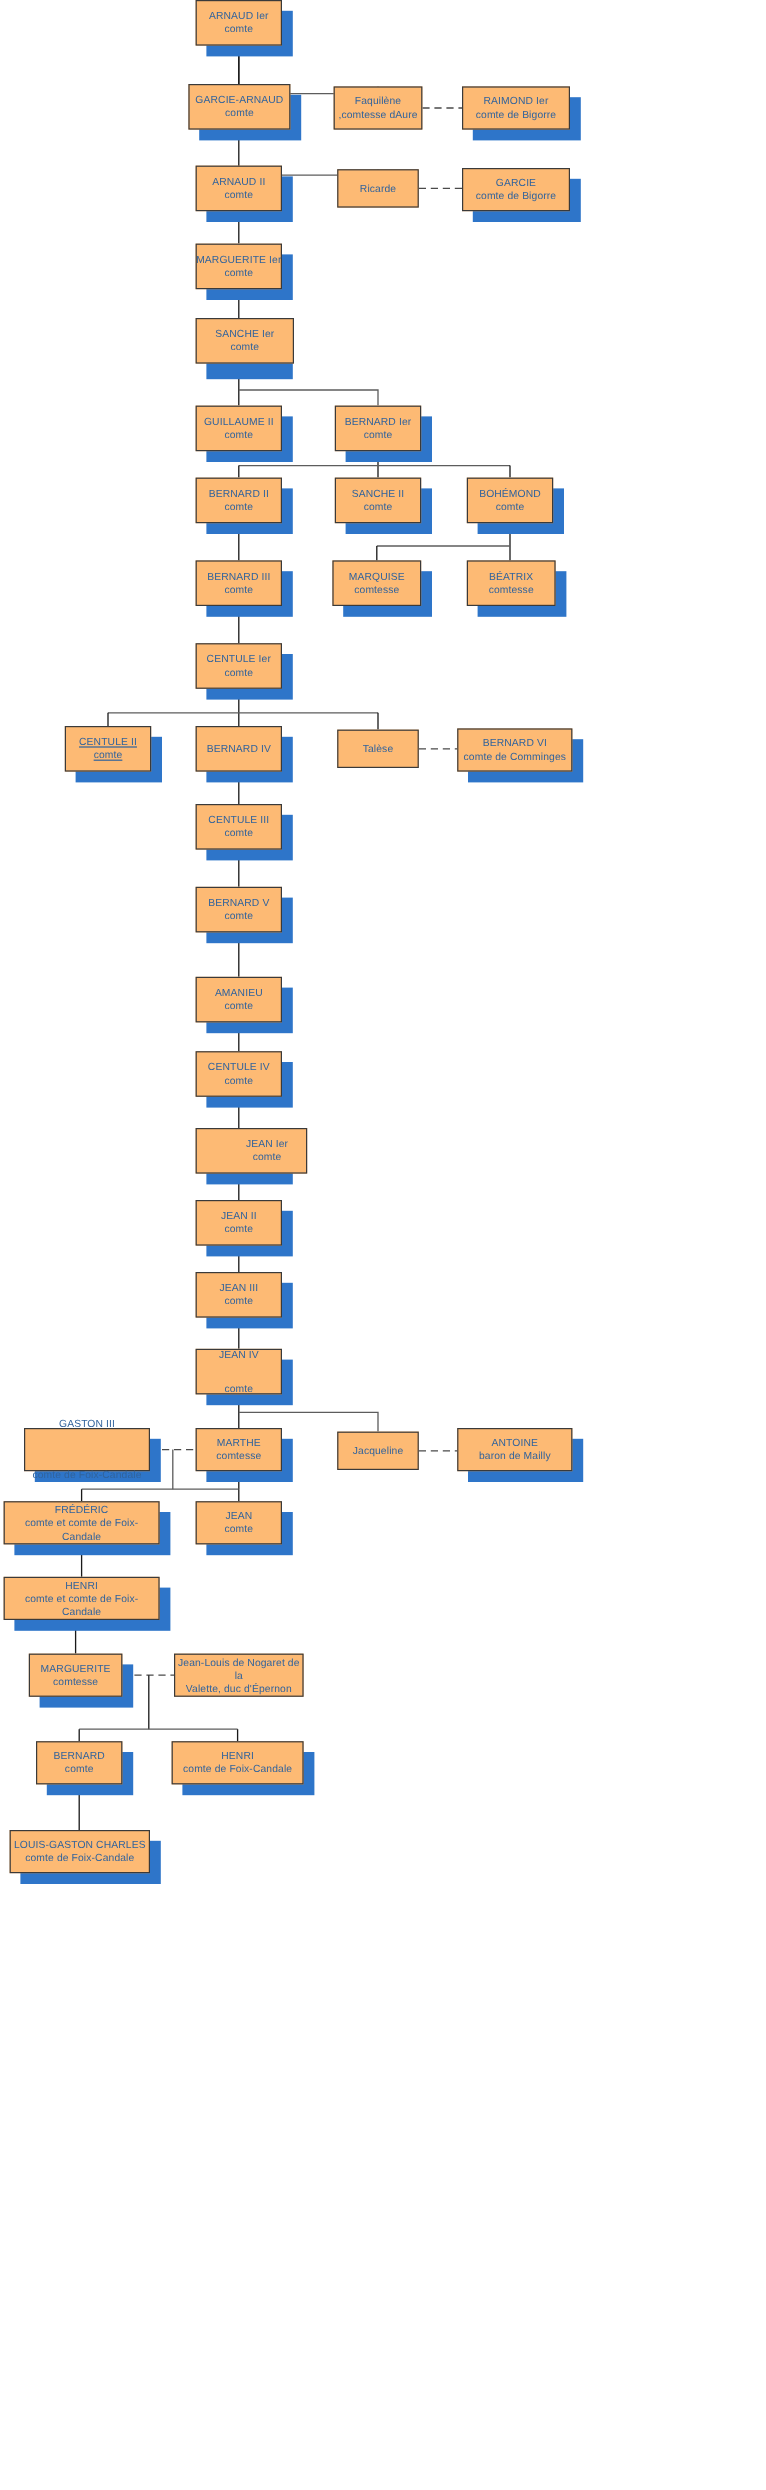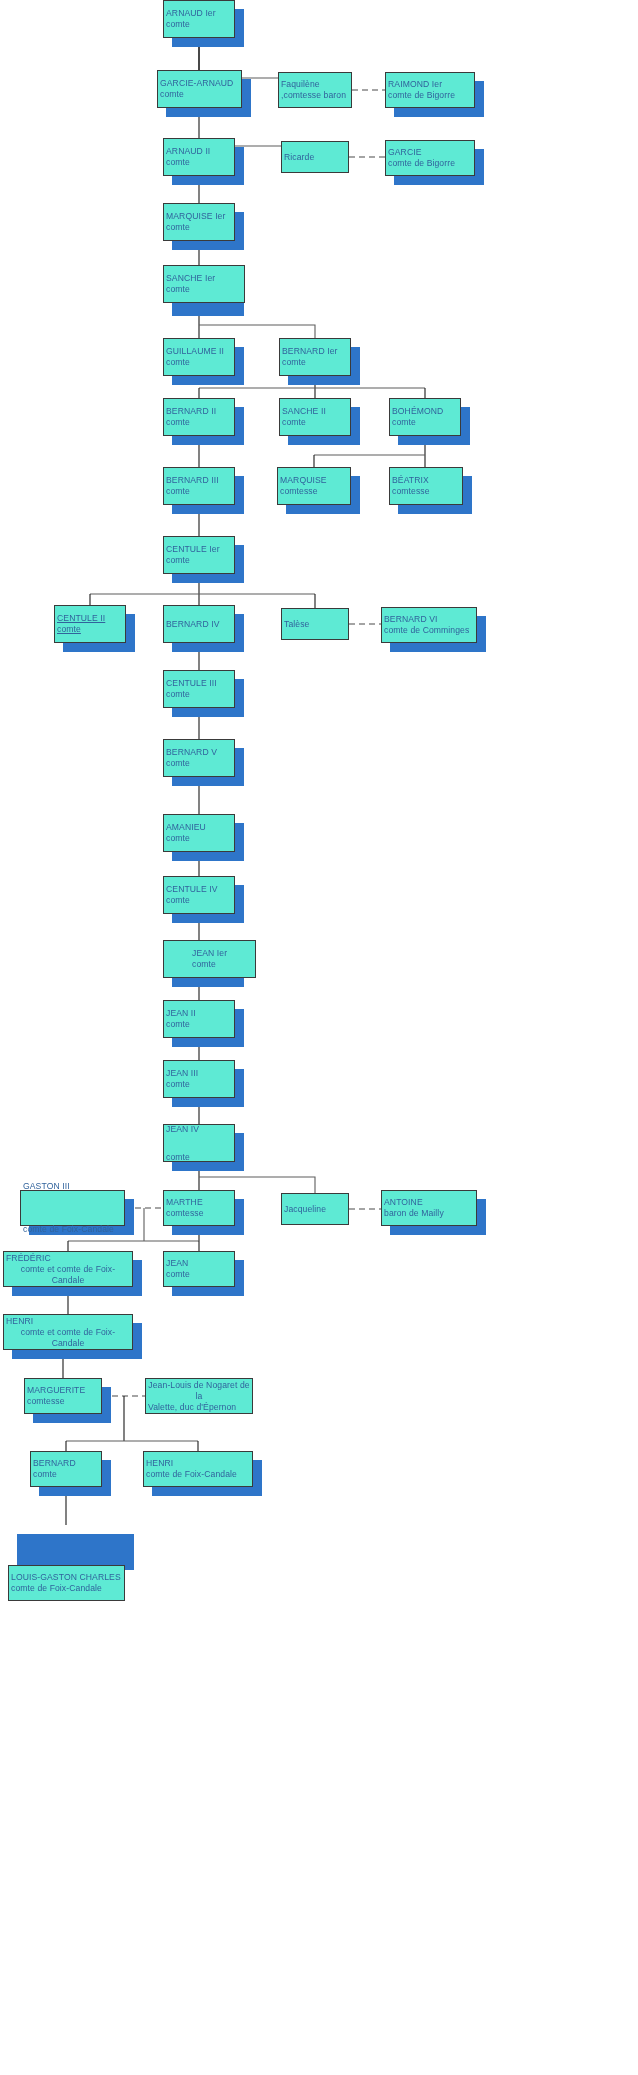--- a/index.html
+++ b/index.html
@@ -22,29 +22,29 @@
     position: absolute;
     left: 0;
     top: 0;
     width: 638px;
     height: 2075px;
     z-index: 1;
   }
   .node {
     position: absolute;
     box-sizing: border-box;
-    background: #5eead4;
+    background: #fdba74;
     border: 1.2px solid #3a3a3a;
     color: #31639c;
     font-size: 8.6px;
     line-height: 11px;
     text-align: center;
     display: flex;
     flex-direction: column;
-    align-items: flex-start;
+    align-items: center;
     justify-content: center;
     z-index: 3;
     padding: 1px 2px;
     letter-spacing: 0.1px;
   }
   .node .nm { display: block; white-space: nowrap; }
   .node .ti { display: block; }
   .node.wrap .ti, .node.wrap .nm { white-space: normal; }
   
   .shadow {
@@ -142,21 +142,21 @@
         <span class="nm">ARNAUD Ier</span>
         <span class="ti">comte</span>
       </div>
       <div class="shadow" style="left: 166px; top: 79px; width: 85px; height: 38px;"></div>
       <div class="node" style="left: 157px; top: 70px; width: 85px; height: 38px;">
         <span class="nm">GARCIE-ARNAUD</span>
         <span class="ti">comte</span>
       </div>
       <div class="node" style="left: 278px; top: 72px; width: 74px; height: 36px;">
         <span class="nm">Faquilène</span>
-        <span class="ti">,comtesse baron</span>
+        <span class="ti">,comtesse dAure</span>
       </div>
       <div class="shadow" style="left: 394px; top: 81px; width: 90px; height: 36px;"></div>
       <div class="node" style="left: 385px; top: 72px; width: 90px; height: 36px;">
         <span class="nm">RAIMOND Ier</span>
         <span class="ti">comte de Bigorre</span>
       </div>
       <div class="shadow" style="left: 172px; top: 147px; width: 72px; height: 38px;"></div>
       <div class="node" style="left: 163px; top: 138px; width: 72px; height: 38px;">
         <span class="nm">ARNAUD II</span>
         <span class="ti">comte</span>
@@ -164,21 +164,21 @@
       <div class="node" style="left: 281px; top: 141px; width: 68px; height: 32px;">
         <span class="nm">Ricarde</span>
       </div>
       <div class="shadow" style="left: 394px; top: 149px; width: 90px; height: 36px;"></div>
       <div class="node" style="left: 385px; top: 140px; width: 90px; height: 36px;">
         <span class="nm">GARCIE</span>
         <span class="ti">comte de Bigorre</span>
       </div>
       <div class="shadow" style="left: 172px; top: 212px; width: 72px; height: 38px;"></div>
       <div class="node" style="left: 163px; top: 203px; width: 72px; height: 38px;">
-        <span class="nm">MARQUISE Ier</span>
+        <span class="nm">MARGUERITE Ier</span>
         <span class="ti">comte</span>
       </div>
       <div class="shadow" style="left: 172px; top: 278px; width: 72px; height: 38px;"></div>
       <div class="node" style="left: 163px; top: 265px; width: 82px; height: 38px;">
         <span class="nm">SANCHE Ier</span>
         <span class="ti">comte</span>
       </div>
       <div class="shadow" style="left: 172px; top: 347px; width: 72px; height: 38px;"></div>
       <div class="node" style="left: 163px; top: 338px; width: 72px; height: 38px;">
         <span class="nm">GUILLAUME II</span>
@@ -327,18 +327,18 @@
       <div class="node" style="left: 30px; top: 1451px; width: 72px; height: 36px;">
         <span class="nm">BERNARD</span>
         <span class="ti">comte</span>
       </div>
       <div class="shadow" style="left: 152px; top: 1460px; width: 110px; height: 36px;"></div>
       <div class="node" style="left: 143px; top: 1451px; width: 110px; height: 36px;">
         <span class="nm">HENRI</span>
         <span class="ti">comte de Foix-Candale</span>
       </div>
       <div class="shadow" style="left: 17px; top: 1534px; width: 117px; height: 36px;"></div>
-      <div class="node" style="left: 8px; top: 1525px; width: 117px; height: 36px; margin-top: 40px;">
+      <div class="node" style="left: 8px; top: 1525px; width: 117px; height: 36px;">
         <span class="nm">LOUIS-GASTON CHARLES</span>
         <span class="ti">comte de Foix-Candale</span>
       </div>
     </div>
 </div>
 
 </body></html>

